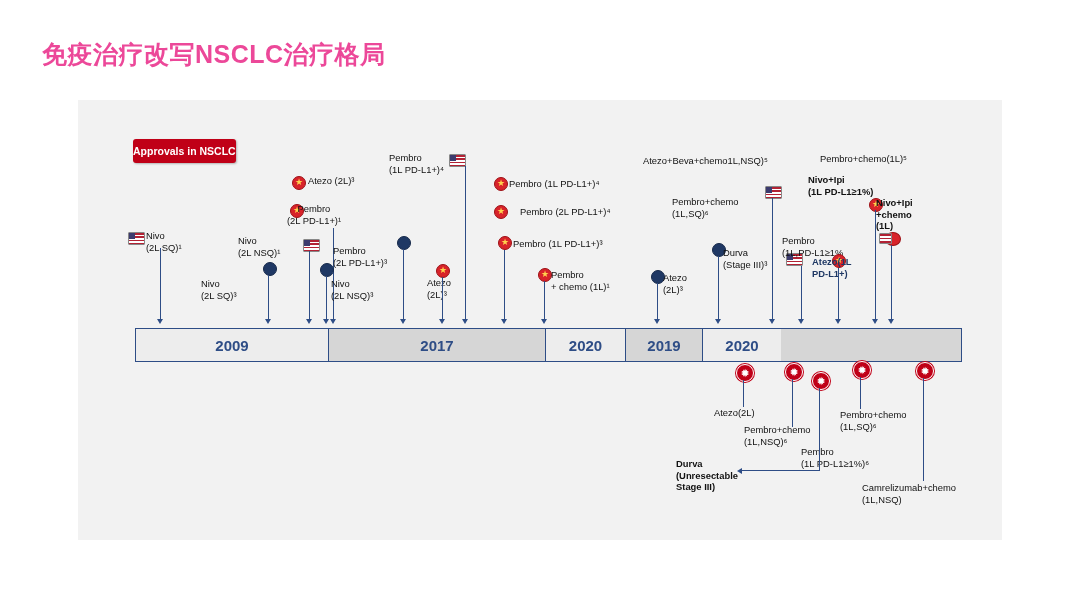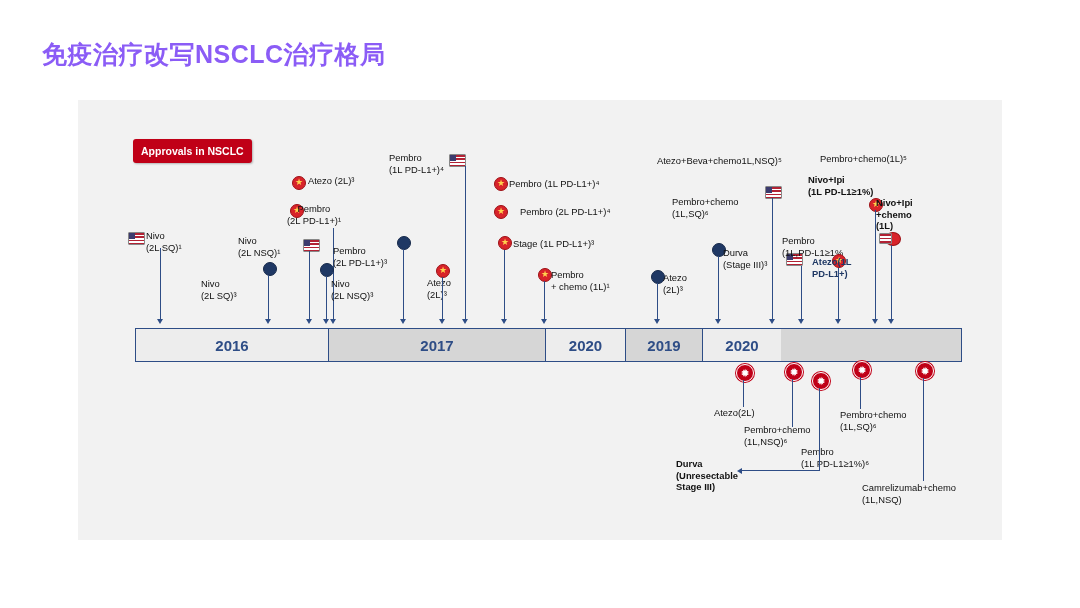--- a/index.html
+++ b/index.html
@@ -5,34 +5,34 @@
   html,body{margin:0;padding:0;}
   body{
     width:1080px;height:608px;
     background:#ffffff;
     font-family:"Liberation Sans", sans-serif;
     position:relative;
     overflow:hidden;
   }
   #title{
     position:absolute;left:42px;top:38px;
-    font-size:25px;font-weight:bold;color:#8b5cf6;
+    font-size:25px;font-weight:bold;color:#ec4899;
     letter-spacing:0.5px;
   }
   #canvas{
     position:absolute;left:78px;top:100px;
     width:924px;height:440px;
     background:#F2F2F2;
   }
   
   #badge{
     position:absolute;left:133px;top:139px;
     background:#C00017;color:#fff;
     font-size:10.5px;font-weight:bold;
-    padding:6px 8px;border-radius:3px;
+    padding:6px 0;border-radius:3px;
     box-shadow:1px 1px 2px rgba(0,0,0,.25);
     white-space:nowrap;
   }
   
   #bar{
     position:absolute;left:135px;top:328px;
     width:825px;height:32px;
     border:1px solid #2E4D86;
     display:flex;
     background:#D6D6D6;
@@ -108,21 +108,21 @@
 </head>
 <body>
 
 <div id="title">免疫治疗改写NSCLC治疗格局</div>
 
 <div id="canvas"></div>
 
 <div id="badge">Approvals in NSCLC</div>
 
 <div id="bar">
-  <div class="yr alt" style="width:192px">2016</div>
+  <div class="yr alt" style="width:192px">2009</div>
   <div class="yr" style="width:216px">2017</div>
   <div class="yr alt" style="width:79px">2020</div>
   <div class="yr" style="width:76px">2019</div>
   <div class="yr alt" style="width:78px">2020</div>
 </div>
 
 <div class="mk flag" style="left:128px;top:232px"></div>
 <div class="lbl" style="left:146px;top:230px">Nivo<br>(2L SQ)¹</div>
 <div class="ln" style="left:160px;top:248px;width:1.3px;height:72px"></div>
 <div class="arw" style="left:157px;top:319px"></div>
@@ -165,42 +165,42 @@
 <div class="ln" style="left:465px;top:166px;width:1.3px;height:154px"></div>
 <div class="arw" style="left:462px;top:319px"></div>
 
 <div class="mk cn" style="left:494px;top:177px"></div>
 <div class="lbl" style="left:509px;top:178px">Pembro (1L PD-L1+)⁴</div>
 
 <div class="mk cn" style="left:494px;top:205px"></div>
 <div class="lbl" style="left:520px;top:206px">Pembro (2L PD-L1+)⁴</div>
 
 <div class="mk cn" style="left:498px;top:236px"></div>
-<div class="lbl" style="left:513px;top:238px">Stage (1L PD-L1+)³</div>
+<div class="lbl" style="left:513px;top:238px">Pembro (1L PD-L1+)³</div>
 <div class="ln" style="left:504px;top:250px;width:1.3px;height:70px"></div>
 <div class="arw" style="left:501px;top:319px"></div>
 
 <div class="mk cn" style="left:538px;top:268px"></div>
 <div class="lbl" style="left:551px;top:269px">Pembro<br>+ chemo (1L)¹</div>
 <div class="ln" style="left:544px;top:281px;width:1.3px;height:39px"></div>
 <div class="arw" style="left:541px;top:319px"></div>
 
 <div class="mk eu" style="left:651px;top:270px"></div>
 <div class="lbl" style="left:663px;top:272px">Atezo<br>(2L)³</div>
 <div class="ln" style="left:657px;top:283px;width:1.3px;height:37px"></div>
 <div class="arw" style="left:654px;top:319px"></div>
 
 <div class="mk eu" style="left:712px;top:243px"></div>
 <div class="lbl" style="left:723px;top:247px">Durva<br>(Stage III)³</div>
 <div class="ln" style="left:718px;top:256px;width:1.3px;height:64px"></div>
 <div class="arw" style="left:715px;top:319px"></div>
 
 <div class="lbl" style="left:672px;top:196px">Pembro+chemo<br>(1L,SQ)⁶</div>
 
-<div class="lbl" style="left:657px;top:155px">Atezo+Beva+chemo1L,NSQ)⁵</div>
+<div class="lbl" style="left:643px;top:155px">Atezo+Beva+chemo1L,NSQ)⁵</div>
 <div class="mk flag" style="left:765px;top:186px"></div>
 <div class="ln" style="left:772px;top:198px;width:1.3px;height:122px"></div>
 <div class="arw" style="left:769px;top:319px"></div>
 
 <div class="mk flag" style="left:786px;top:253px"></div>
 <div class="lbl" style="left:782px;top:235px">Pembro<br>(1L,PD-L1≥1%</div>
 <div class="ln" style="left:801px;top:266px;width:1.3px;height:54px"></div>
 <div class="arw" style="left:798px;top:319px"></div>
 
 <div class="mk cn" style="left:832px;top:254px"></div>

